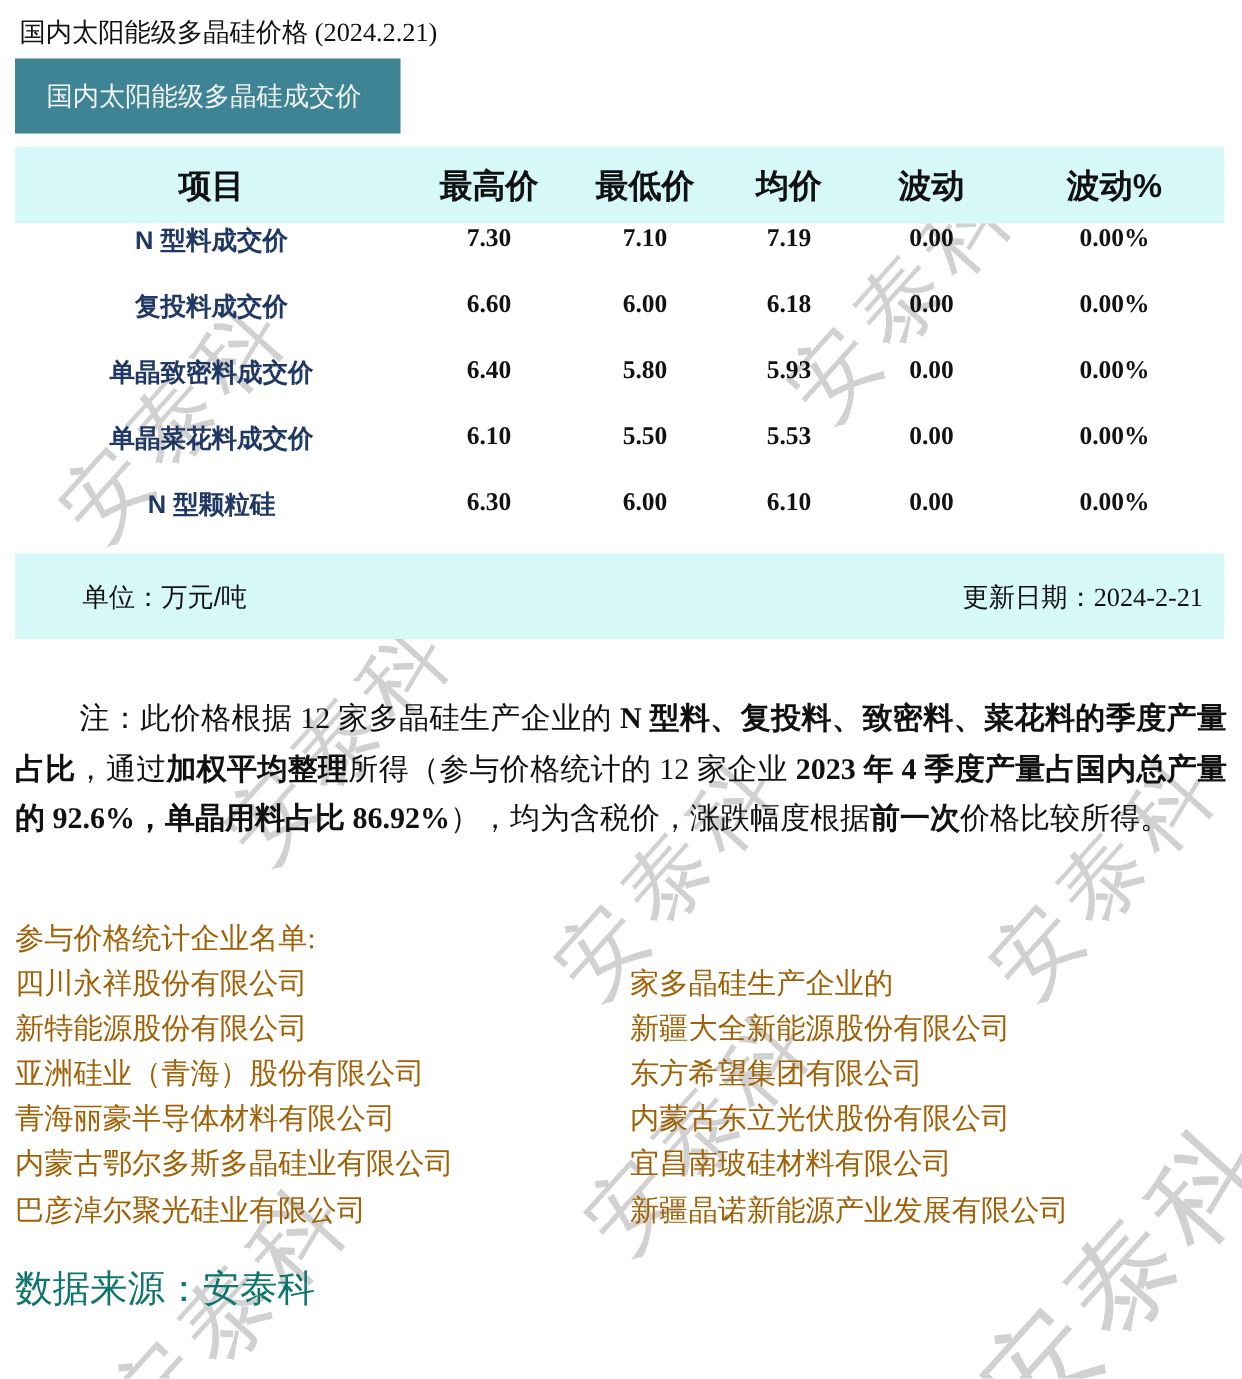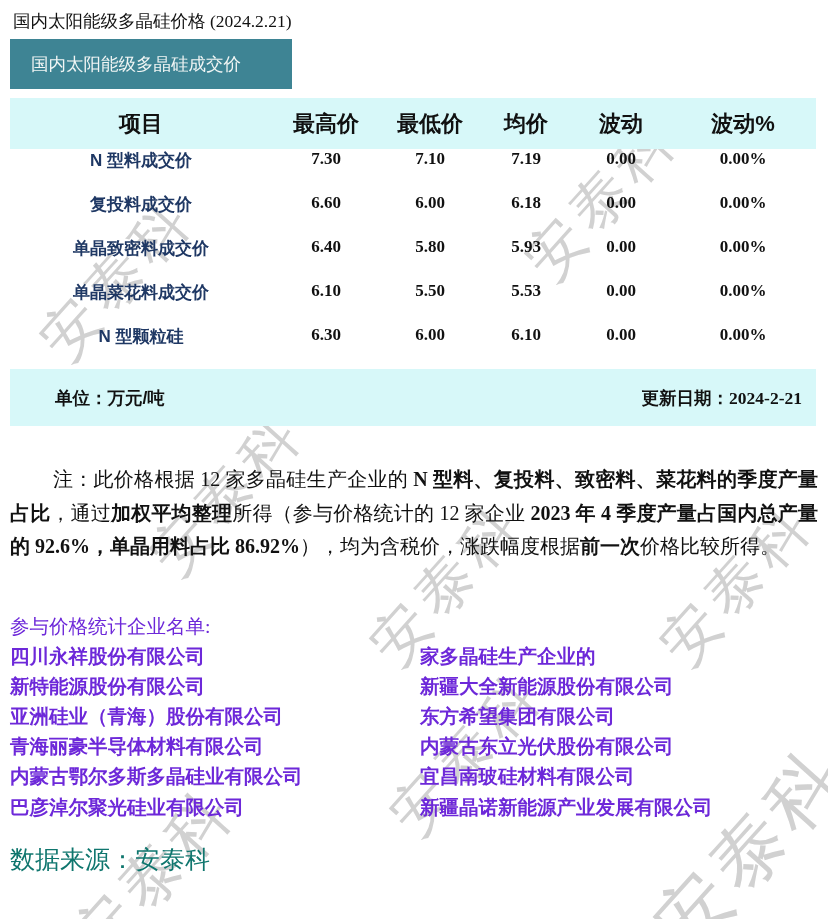--- a/index.html
+++ b/index.html
@@ -36,21 +36,21 @@
   .content { position:relative; z-index:1; }
 
   .doc-title {
     padding:9px 0 0 13px;
     font-size:17.5px;
     color:#111;
   }
 
   .tab {
     margin:6px 0 0 10px;
-    width:282px;
+    width:257px;
     height:50px;
     background:#3E8494;
     color:#f2f6f5;
     font-size:17.5px;
     line-height:50px;
     padding-left:21px;
   }
 
   
   .ptable { margin-left:10px; width:806px; }
@@ -83,21 +83,21 @@
     color:#1F3864;
     font-family:"Liberation Sans","DejaVu Sans",sans-serif;
   }
   .num { font-family:"Liberation Serif","DejaVu Serif",serif; color:#111; }
   .tfoot {
     height:57px;
     background:#D7F8F9;
     display:flex;
     align-items:center;
     justify-content:space-between;
-    font-weight:bold;
+    font-weight:normal;
     font-size:17.5px;
     padding:0 14px 0 45px;
     font-family:"Liberation Sans","DejaVu Sans",sans-serif;
     color:#111;
   }
   .tfoot .date { font-family:"Liberation Serif","DejaVu Serif",serif; }
 
   
   .note {
     margin:37px 10px 0 10px;
@@ -106,27 +106,26 @@
     text-indent:2.15em;
     text-align:justify;
     color:#111;
   }
   .note b { font-weight:bold; }
 
   
   .companies {
     margin:48px 0 0 10px;
     font-size:19.5px;
-    color:#6d28d9;
+    color:#a16207;
   }
   .companies-heading { line-height:30px; }
   .cgrid {
     display:grid;
     grid-template-columns:410px 1fr;
-    font-weight:bold;
   }
   .cgrid .cell { line-height:30.2px; }
 
   .source {
     margin:22px 0 0 10px;
     font-size:25px;
     line-height:30px;
     color:#0f766e;
   }
 </style>

